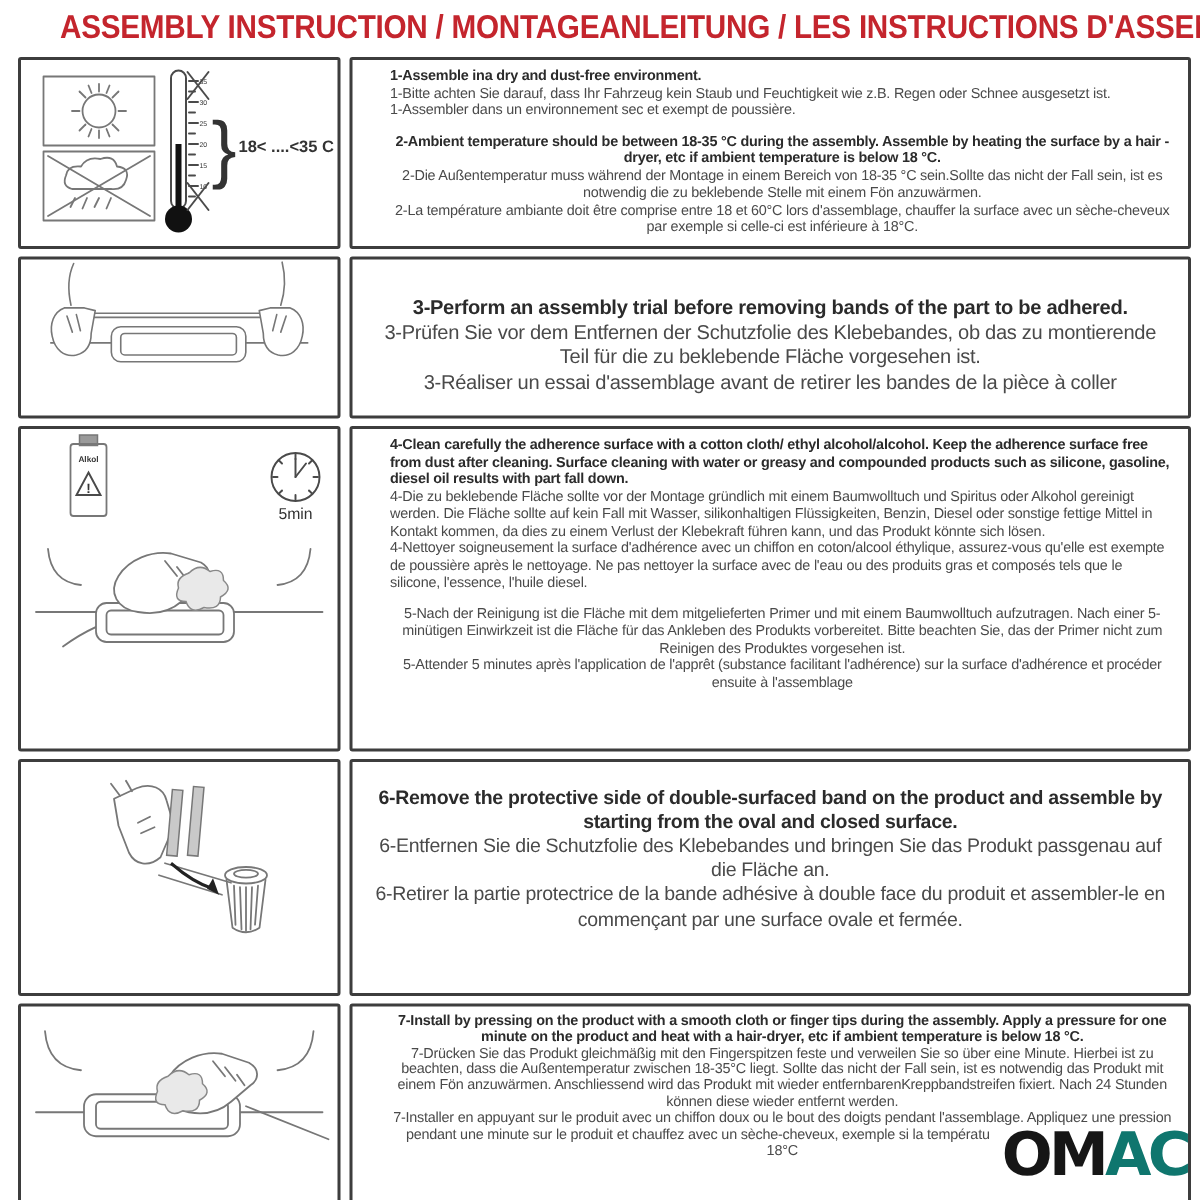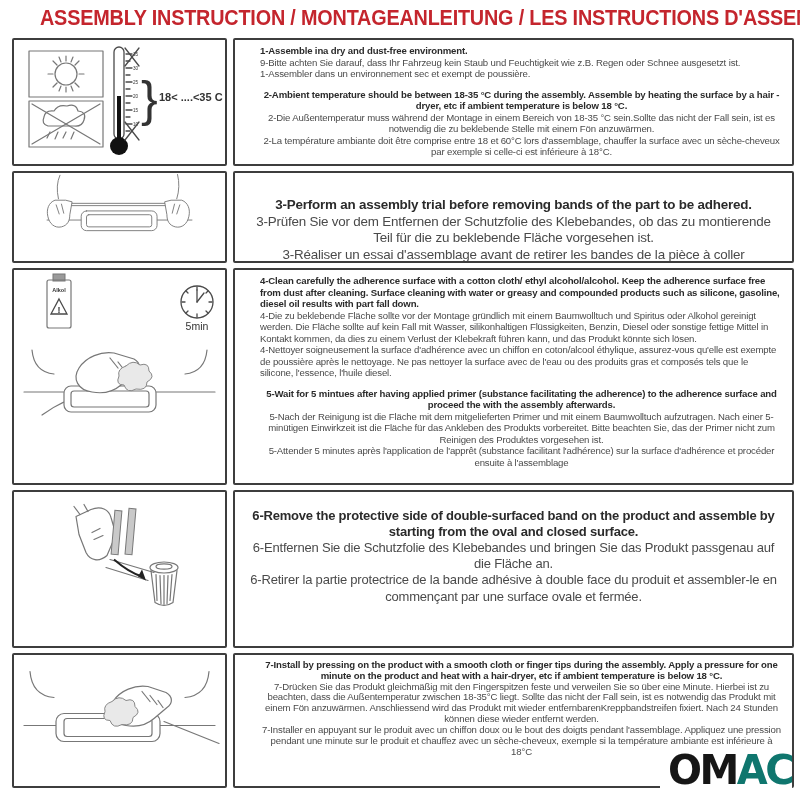--- a/index.html
+++ b/index.html
@@ -8,21 +8,21 @@
   .title{position:absolute;top:5px;left:0;width:800px;text-align:center;
     color:#c4252d;font-weight:bold;font-size:22px;white-space:nowrap;
     transform:scaleX(0.90);transform-origin:center;letter-spacing:-0.2px;}
 
   .table{position:absolute;top:38px;left:12px;width:782px;display:flex;flex-direction:column;gap:5px;}
   .row{display:flex;gap:6px;}
   .cell{border:2px solid #3d3d3d;border-radius:2px;background:#fff;box-sizing:border-box;}
   .cell.left{width:215px;flex:none;overflow:hidden;}
   .cell.right{flex:1;padding:5px 9px 4px 25px;color:#4a4a4a;overflow:hidden;}
 
-  .r1{height:128px}.r2{height:92px}.r3{height:217px}.r4{height:158px}.r5{height:135px}
+  .r1{height:128px}.r2{height:108px}.r3{height:217px}.r4{height:158px}.r5{height:135px}
 
   .step{margin:0 0 9px 0;font-size:9.6px;line-height:1.2;letter-spacing:-0.15px;}
   .step:last-child{margin-bottom:0;text-align:center;}
   .step .en{font-weight:bold;color:#2b2b2b;display:block;}
   .step .de,.step .fr{display:block;}
 
   .r2 .cell.right{padding:24px 10px 4px 10px;}
   .r2 .step{font-size:13.4px;line-height:1.24;letter-spacing:-0.2px;}
   .r4 .cell.right{padding:16px 10px 4px 10px;}
   .r4 .step{font-size:13px;line-height:1.24;letter-spacing:-0.2px;}
@@ -115,21 +115,21 @@
               <line x1="125" y1="82" x2="111" y2="100"></line>
           </g>
         </g>
         <text class="svgtxt" x="127" y="76" font-size="50" fill="#555">}</text>
         <text class="svgtxt" x="145" y="61" font-size="11" font-weight="bold">18&lt; ....&lt;35 C</text>
       </svg>
     </div>
     <div class="cell right">
       <p class="step">
         <span class="en">1-Assemble ina dry and dust-free environment.</span>
-        <span class="de">9-Bitte achten Sie darauf, dass Ihr Fahrzeug kein Staub und Feuchtigkeit wie z.B. Regen oder Schnee ausgesetzt ist.</span>
+        <span class="de">1-Bitte achten Sie darauf, dass Ihr Fahrzeug kein Staub und Feuchtigkeit wie z.B. Regen oder Schnee ausgesetzt ist.</span>
         <span class="fr">1-Assembler dans un environnement sec et exempt de poussière.</span>
       </p>
       <p class="step">
         <span class="en">2-Ambient temperature should be between 18-35 °C  during the assembly. Assemble by heating the surface by a hair -dryer, etc if ambient temperature is below 18 °C.</span>
         <span class="de">2-Die Außentemperatur muss während der Montage in einem Bereich von 18-35 °C  sein.Sollte das nicht der Fall sein, ist es notwendig die zu beklebende Stelle mit einem Fön anzuwärmen.</span>
         <span class="fr">2-La température ambiante doit être comprise entre 18 et 60°C lors d'assemblage, chauffer la surface avec un sèche-cheveux par exemple si celle-ci est inférieure à 18°C.</span>
       </p>
     </div>
   </div>
 
@@ -207,21 +207,20 @@
         </g>
       </svg>
     </div>
     <div class="cell right">
       <p class="step">
         <span class="en">4-Clean carefully the adherence surface with a cotton cloth/ ethyl alcohol/alcohol. Keep the adherence surface free from dust after cleaning. Surface cleaning with water or greasy and compounded products such as silicone, gasoline, diesel oil results with part fall down.</span>
         <span class="de">4-Die zu beklebende Fläche sollte vor der Montage gründlich mit einem Baumwolltuch und Spiritus oder Alkohol gereinigt werden. Die Fläche sollte auf kein Fall mit Wasser, silikonhaltigen Flüssigkeiten, Benzin, Diesel oder sonstige fettige Mittel in Kontakt kommen, da dies zu einem Verlust der Klebekraft führen kann, und das Produkt könnte sich lösen.</span>
         <span class="fr">4-Nettoyer soigneusement la surface d'adhérence avec un chiffon en coton/alcool éthylique, assurez-vous qu'elle est exempte de poussière après le nettoyage. Ne pas nettoyer la surface avec de l'eau ou des produits gras et composés tels que le silicone, l'essence, l'huile diesel.</span>
       </p>
       <p class="step">
-        <span class="en">5-Wait for 5 mintues after having applied primer (substance facilitating the adherence) to the adherence surface and proceed the with the assembly afterwards.</span>
         <span class="de">5-Nach der Reinigung ist die Fläche mit dem mitgelieferten Primer und mit einem Baumwolltuch aufzutragen. Nach einer 5-minütigen Einwirkzeit ist die Fläche für das Ankleben des Produkts vorbereitet. Bitte beachten Sie, das der Primer nicht zum Reinigen des Produktes vorgesehen ist.</span>
         <span class="fr">5-Attender 5 minutes après l'application de l'apprêt (substance facilitant l'adhérence) sur la surface d'adhérence et procéder ensuite à l'assemblage</span>
       </p>
     </div>
   </div>
 
   <div class="row r4">
     <div class="cell left">
       <svg viewBox="0 0 211 129">
         <g>

